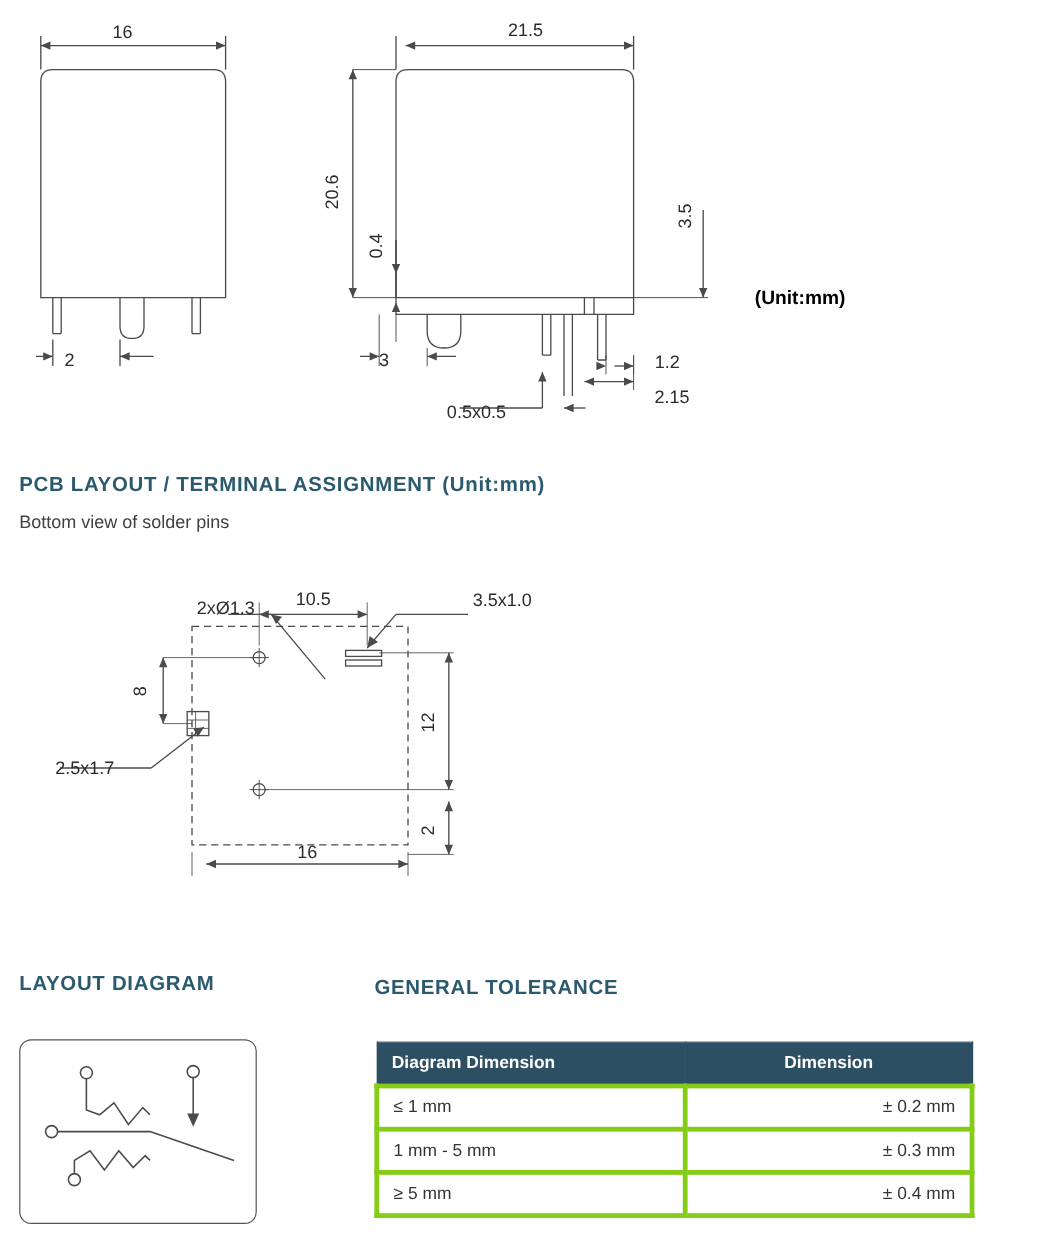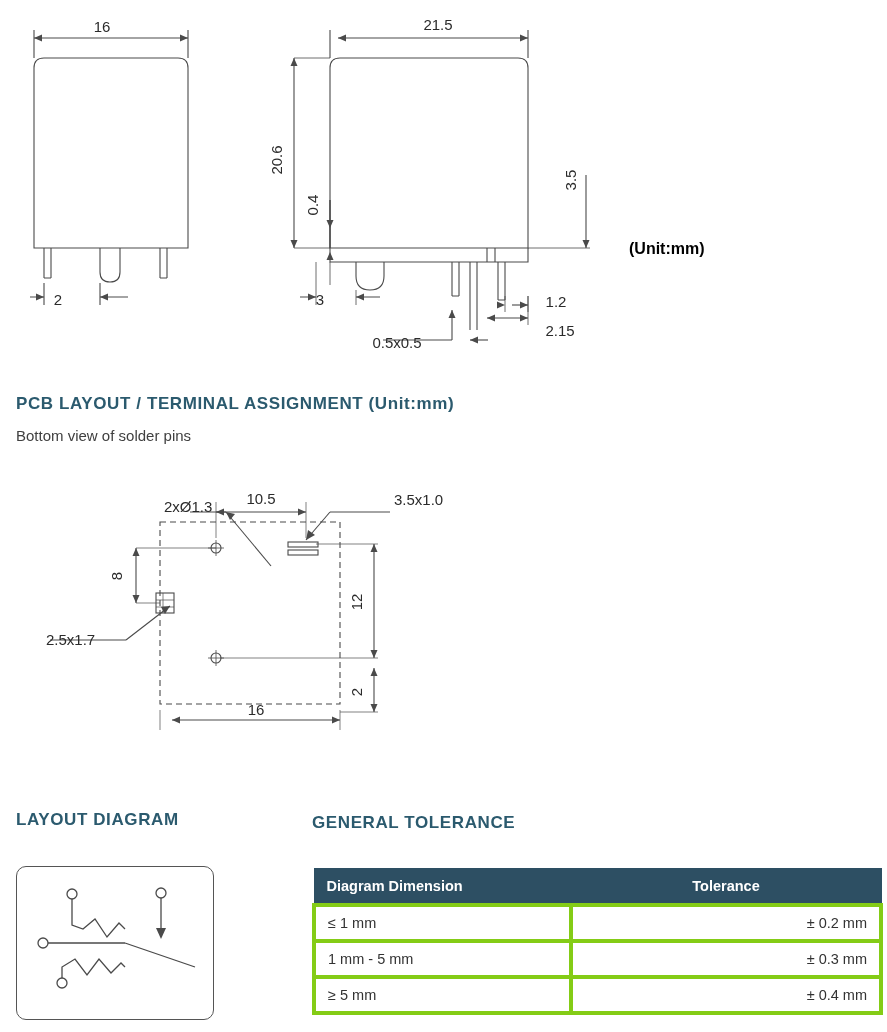--- a/index.html
+++ b/index.html
@@ -242,25 +242,25 @@
         <path d="M108 76 L178 100"></path>
 
         <path d="M144 31 L144 64"></path>
         <path d="M144 72 l-5 -11 l10 0 z" fill="#4a4a4a" stroke="none"></path>
       </g>
     </svg>
   </div>
 
   <div class="section-title" style="left:312px;top:813px;">GENERAL TOLERANCE</div>
 
-  <table class="tol" style="left:312px;top:868px;width:571px;">
+  <table class="tol" style="left:312px;top:868px;width:500px;">
     <thead>
       <tr>
         <th style="width:232px;">Diagram Dimension</th>
-        <th class="center">Tolerance</th>
+        <th class="center">Dimension</th>
       </tr>
     </thead>
     <tbody>
       <tr>
         <td>≤ 1 mm</td>
         <td class="center">± 0.2 mm</td>
       </tr>
       <tr>
         <td>1 mm - 5 mm</td>
         <td class="center">± 0.3 mm</td>

